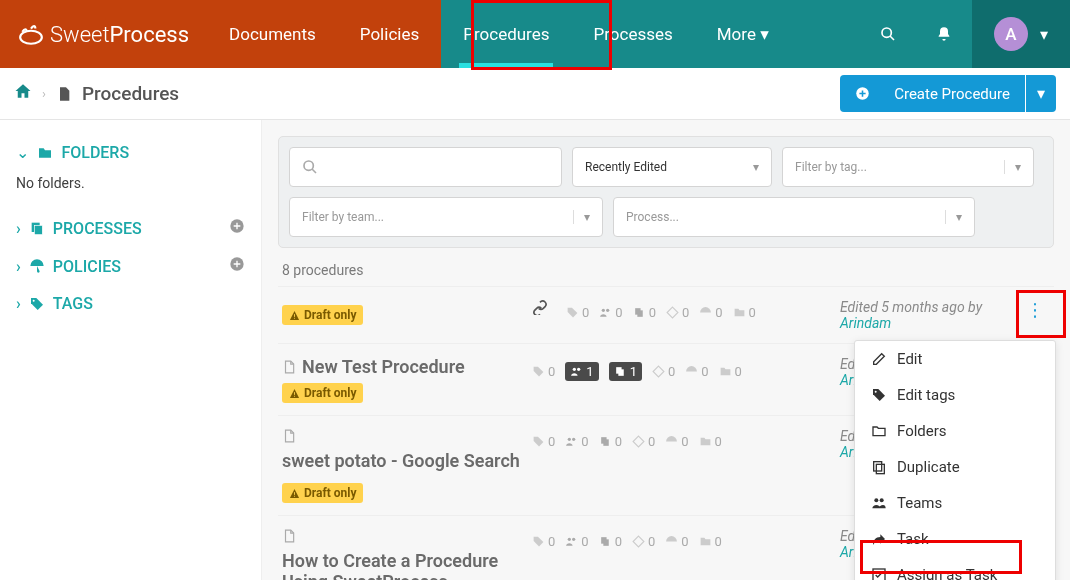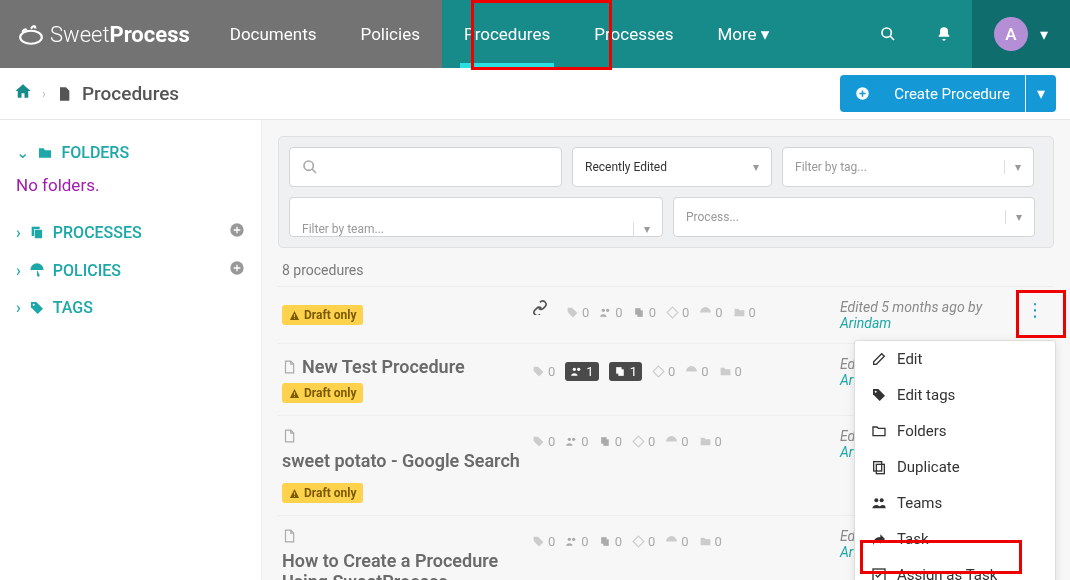--- a/index.html
+++ b/index.html
@@ -1,17 +1,17 @@
 <!DOCTYPE html>
 <html><head>
 <meta charset="utf-8">
 <style>
 * { margin:0; padding:0; box-sizing:border-box; font-family:-apple-system,BlinkMacSystemFont,"Segoe UI",Roboto,Arial,sans-serif; }
 body { width:1070px; height:580px; background:#f7f7f7; overflow:hidden; position:relative; }
-.topnav { height:68px; background:#737373; display:flex; align-items:center; }
+.topnav { height:68px; background:#c2410c; display:flex; align-items:center; }
 .logo { display:flex; align-items:center; padding:0 18px; color:#fff; font-size:22px; font-weight:300; }
 .logo svg { margin-right:6px; }
 .nav-item { color:#fff; padding:0 22px; height:68px; display:flex; align-items:center; font-size:17px; cursor:pointer; position:relative; }
 .nav-item.teal { background:#178a8a; }
 .nav-item.active { background:#178a8a; }
 .nav-item.active::after { content:""; position:absolute; bottom:0; left:50%; transform:translateX(-50%); width:94px; height:5px; background:#2ae0e0; }
 .nav-spacer { flex:1; background:#178a8a; height:68px; }
 .nav-icon { width:56px; height:68px; background:#178a8a; display:flex; align-items:center; justify-content:center; color:#fff; cursor:pointer; }
 .avatar-area { background:#0f6d6d; height:68px; width:98px; display:flex; align-items:center; justify-content:center; gap:12px; }
 .avatar { width:34px; height:34px; border-radius:50%; background:#b58fd6; color:#fff; display:flex; align-items:center; justify-content:center; font-size:17px; font-weight:500; }
@@ -19,28 +19,28 @@
 .breadcrumb { display:flex; align-items:center; gap:10px; color:#6b6b6b; font-size:19px; }
 .breadcrumb .home { color:#178a8a; }
 .breadcrumb .sep { color:#bbb; font-size:13px; }
 .create-btn { margin-left:auto; display:flex; }
 .create-btn .main { background:#1499d6; color:#fff; padding:9px 15px; border-radius:4px 0 0 4px; display:flex; align-items:center; gap:24px; font-size:15px; cursor:pointer; }
 .create-btn .caret { background:#1499d6; color:#fff; padding:9px 11px; border-radius:0 4px 4px 0; margin-left:1px; cursor:pointer; }
 .layout { display:flex; height:calc(580px - 68px - 52px); }
 .sidebar { width:262px; background:#fff; border-right:1px solid #eee; padding:14px 0; }
 .sb-item { padding:9px 16px; display:flex; align-items:center; gap:8px; color:#1ca8a8; font-size:16px; font-weight:500; cursor:pointer; }
 .sb-item .add { margin-left:auto; color:#888; }
-.sb-sub { padding:4px 16px 18px; color:#a21caf; font-size:17px; }
+.sb-sub { padding:4px 16px 18px; color:#404040; font-size:14px; }
 .main { flex:1; padding:16px 16px 0; overflow:hidden; }
 .filters { background:#eef0f1; border:1px solid #e0e0e0; border-radius:5px; padding:10px; display:flex; gap:10px; flex-wrap:wrap; }
 .filters .inp { background:#fff; border:1px solid #d4d4d4; border-radius:4px; height:40px; display:flex; align-items:center; padding:0 12px; color:#777; font-size:12px; }
 .filters .search { width:273px; }
 .filters .sort { width:200px; color:#333; justify-content:space-between; }
 .filters .tag { width:252px; justify-content:space-between; }
-.filters .team { width:374px; justify-content:space-between;align-items:flex-end; }
+.filters .team { width:314px; justify-content:space-between; }
 .filters .filt { width:362px; justify-content:space-between; }
 .caret-down { color:#999; }
 .count { padding:14px 4px 8px; color:#7a7a7a; font-size:14px; }
 .row { border-top:1px solid #eee; padding:12px 4px; display:flex; align-items:flex-start; position:relative; }
 .row .left { width:250px; }
 .row .title { color:#6a6a6a; font-size:18px; font-weight:600; display:flex; align-items:center; gap:6px; flex-wrap:wrap; }
 .badge { background:#ffd24d; color:#7a5a00; font-size:12px; font-weight:700; padding:3px 7px; border-radius:3px; display:inline-flex; align-items:center; gap:4px; margin-top:6px; }
 .row .mid { flex:1; display:flex; align-items:center; gap:10px; color:#aaa; font-size:13px; padding-top:6px; }
 .stat { display:flex; align-items:center; gap:3px; }
 .stat.dark { background:#4a4a4a; color:#fff; padding:2px 5px; border-radius:3px; }
@@ -56,21 +56,21 @@
 </head>
 <body>
 
 <div class="topnav">
   <div class="logo">
     <svg width="26" height="26" viewBox="0 0 24 24">
         <ellipse cx="12" cy="15" rx="10" ry="6" fill="none" stroke="#fff" stroke-width="2"></ellipse>
         <path d="M4 10c2-3 4-3 4 0m4-3c2-3 4-3 4 0" fill="none" stroke="#fff" stroke-width="2"></path>
       </svg>
     <span style="font-weight:300">Sweet</span>
-      <span style="font-weight:700">Process</span>
+      <span style="font-weight:400">Process</span>
   </div>
   <div class="nav-item">Documents</div>
   <div class="nav-item">Policies</div>
   <div class="nav-item teal active">Procedures</div>
   <div class="nav-item teal">Processes</div>
   <div class="nav-item teal"><span>More</span>&nbsp;<span>▾</span></div>
   <div class="nav-spacer"></div>
   <div class="nav-icon">
       <svg class="ico" viewBox="0 0 24 24" fill="none" stroke="#fff" stroke-width="2.5">
         <circle cx="10" cy="10" r="7"></circle>

